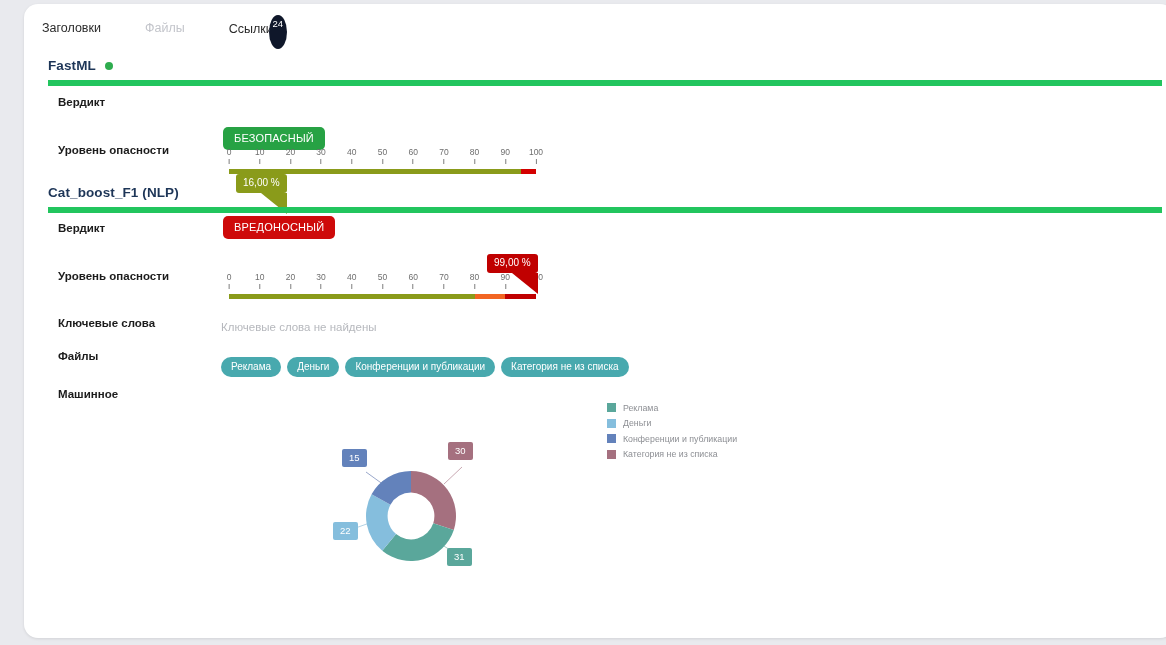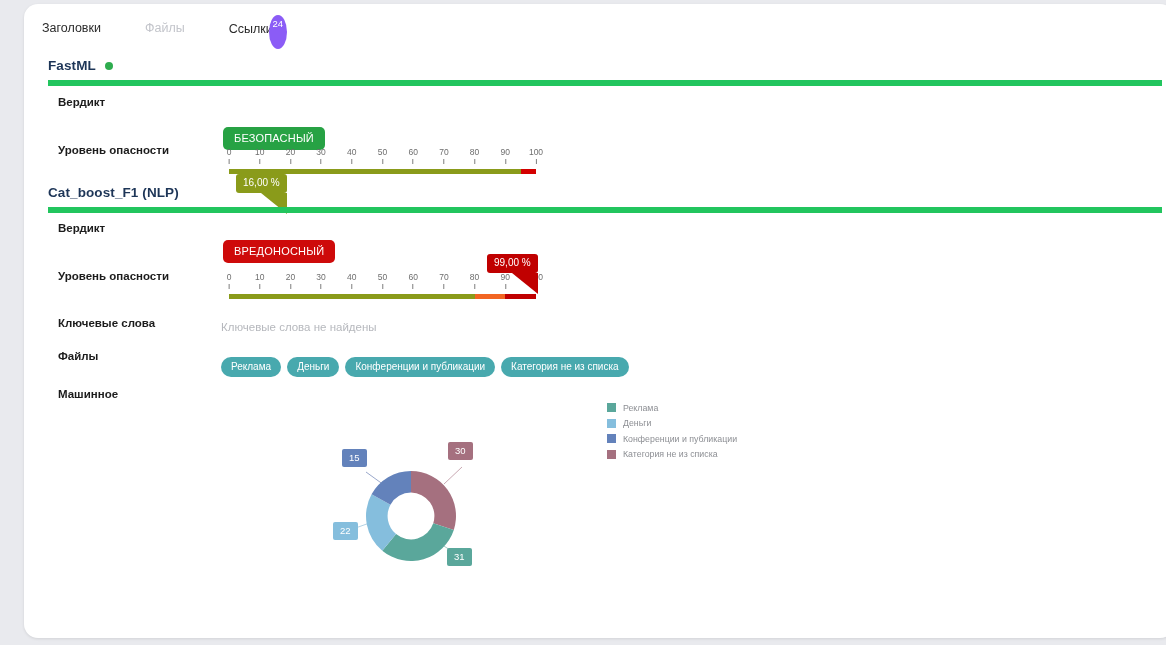--- a/index.html
+++ b/index.html
@@ -48,21 +48,21 @@
     position: absolute;
     left: -7px; right: -7px; bottom: 0;
     height: 2px;
     background: #2c5a7a;
   }
   .tab-badge {
     display: inline-block;
     min-width: 18px; height: 34px;
     line-height: 18px;
     border-radius: 50%;
-    background: #8b5cf6;
+    background: #0f172a;
     color: #ffffff;
     font-size: 9.5px;
     text-align: center;
     position: relative;
     top: -6px;
     left: -4px;
     font-weight: normal;
   }
 
   
@@ -254,21 +254,21 @@
         <span>16,00 %</span>
         <span class="tail" style="right:0; border-left:26px solid transparent; border-top:21px solid #8a9b1a;"></span>
       </div>
     </div>
 
     <div class="sec-head" style="top:181px;">
       <span class="title">Cat_boost_F1 (NLP)</span>
     </div>
 
     <div class="row-label" style="top:218px;">Вердикт</div>
-    <div class="verdict danger" style="left:199px; top:212px;margin-top:24px;">ВРЕДОНОСНЫЙ</div>
+    <div class="verdict danger" style="left:199px; top:212px;">ВРЕДОНОСНЫЙ</div>
 
     <div class="row-label" style="top:266px;">Уровень опасности</div>
 
     <div class="gauge" style="left:205px; top:268px; width:307px;">
       <div class="gauge-ticks">
         <div class="tick" style="left:0%"><span>0</span><i></i></div>
         <div class="tick" style="left:10%"><span>10</span><i></i></div>
         <div class="tick" style="left:20%"><span>20</span><i></i></div>
         <div class="tick" style="left:30%"><span>30</span><i></i></div>
         <div class="tick" style="left:40%"><span>40</span><i></i></div>

